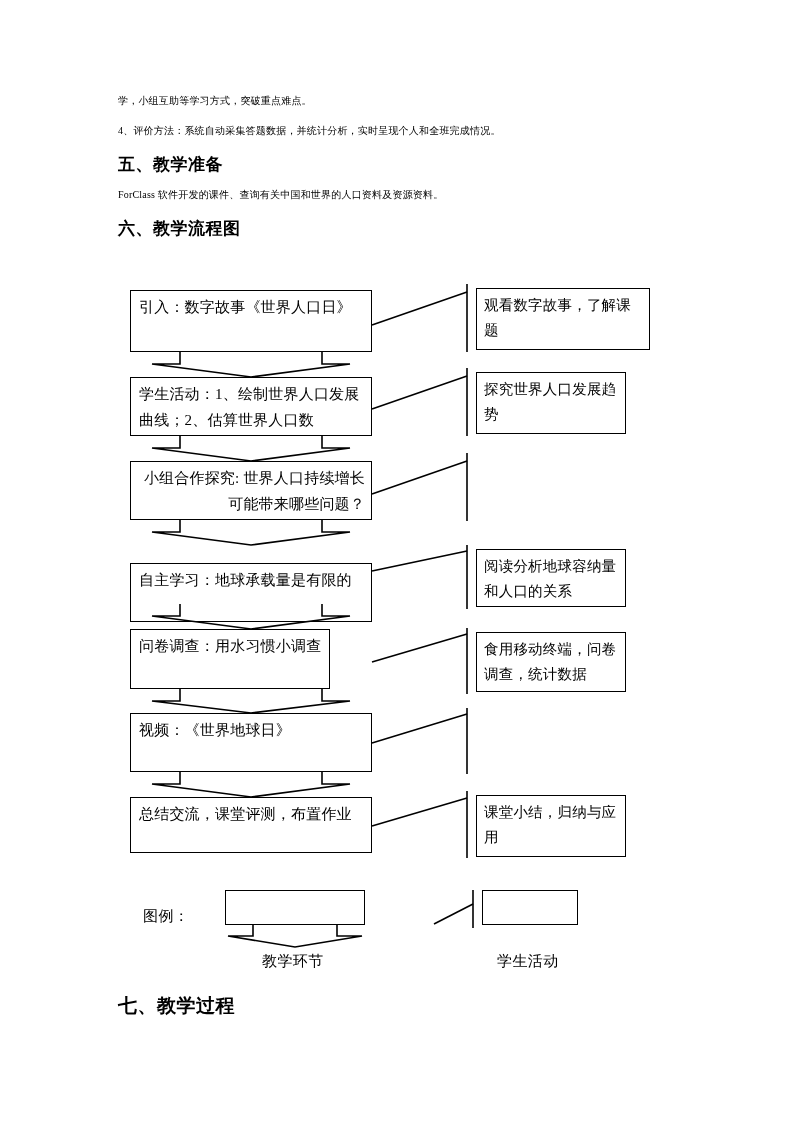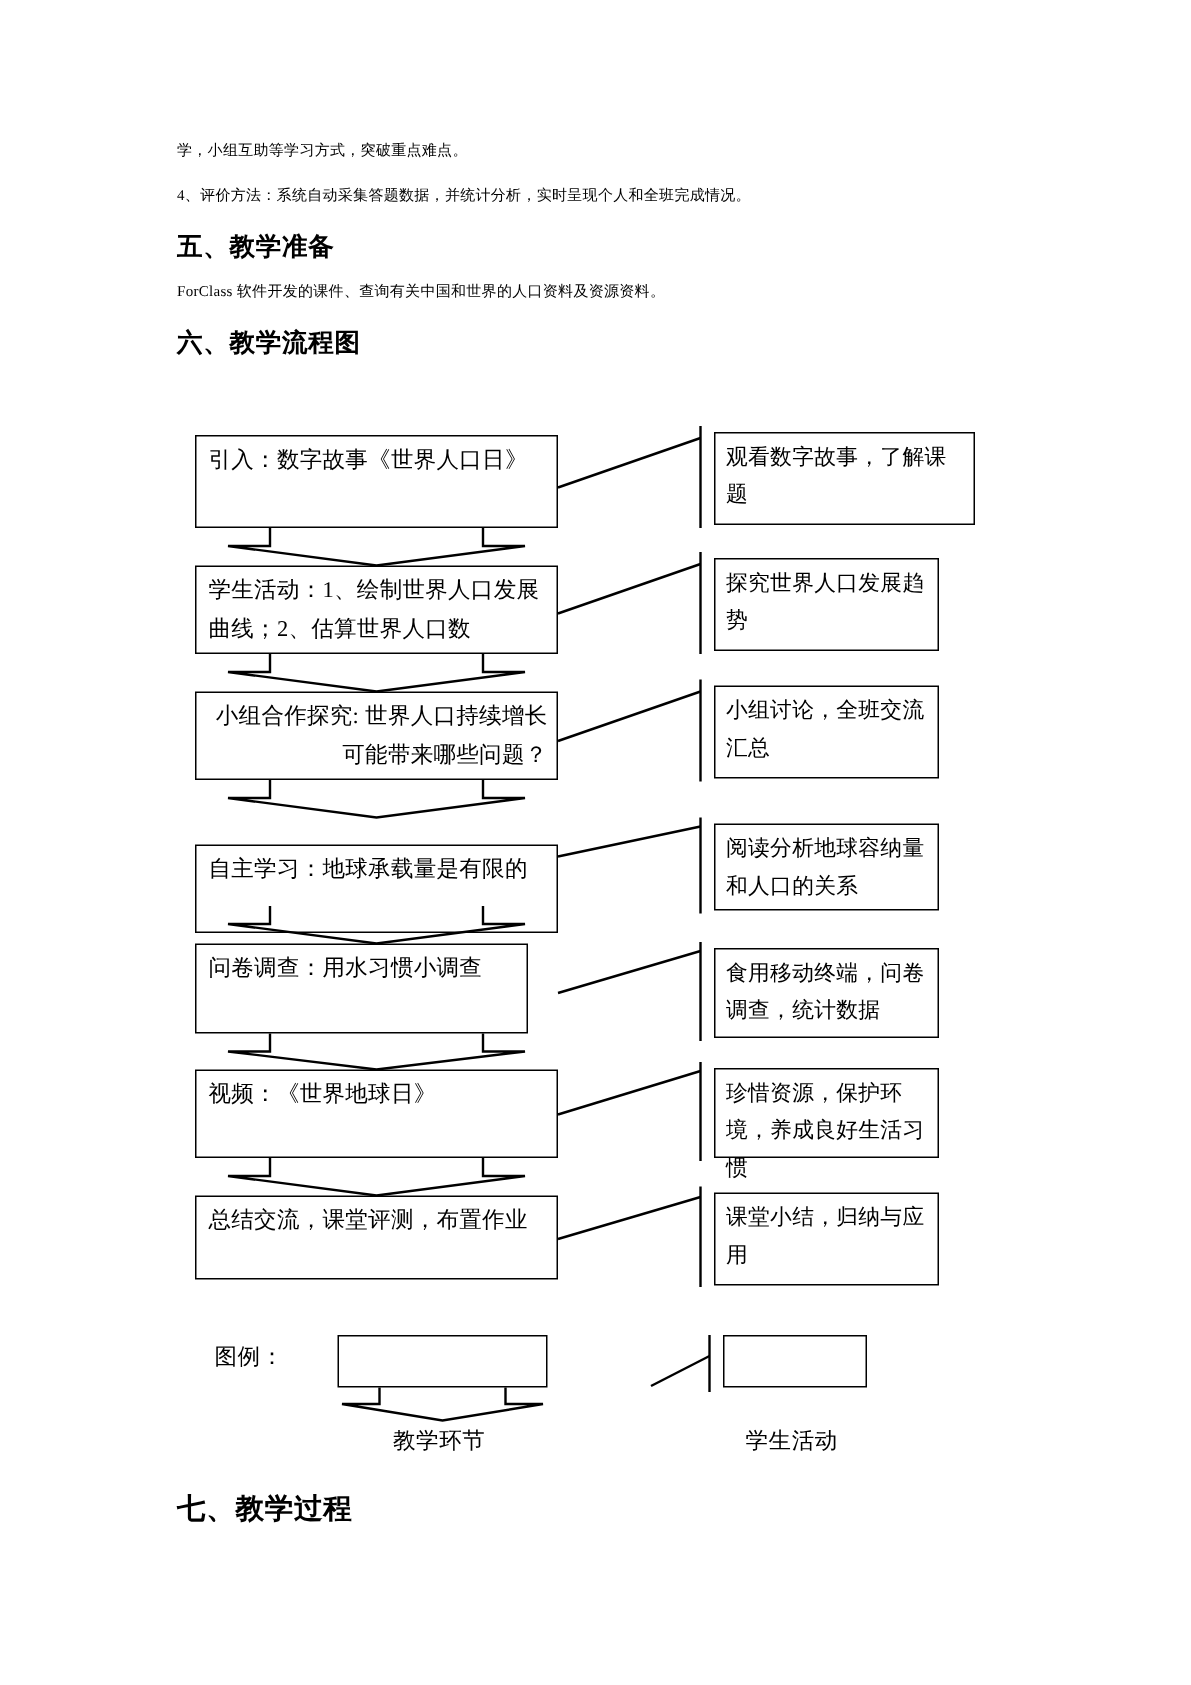--- a/index.html
+++ b/index.html
@@ -79,20 +79,21 @@
   .legend-label {
     position: absolute;
     font-size: 15px;
     line-height: 22px;
     letter-spacing: 0.4px;
   }
   .legend-title {
     position: absolute;
     font-size: 15px;
     letter-spacing: 0.4px;
+    margin-top: 12px;
   }
 
   .tail-heading {
     position: absolute;
     left: 118px;
     top: 993px;
     font-size: 19px;
     font-weight: bold;
     letter-spacing: 0.5px;
   }
@@ -160,48 +161,42 @@
   </div>
   <div class="fbox lbox" style="left:130px; top:377px; width:242px; height:59px;">
     <span class="txt">学生活动：1、绘制世界人口发展曲线；2、估算世界人口数</span>
   </div>
   <div class="fbox lbox" style="left:130px; top:461px; width:242px; height:59px;text-align:right;">
     <span class="txt">小组合作探究: 世界人口持续增长可能带来哪些问题？</span>
   </div>
   <div class="fbox lbox" style="left:130px; top:563px; width:242px; height:59px;">
     <span class="txt">自主学习：地球承载量是有限的</span>
   </div>
-  <div class="fbox lbox" style="left:130px; top:629px; width:222px; height:60px;">
+  <div class="fbox lbox" style="left:130px; top:629px; width:200px; height:60px;">
     <span class="txt">问卷调查：用水习惯小调查</span>
   </div>
   <div class="fbox lbox" style="left:130px; top:713px; width:242px; height:59px;">
     <span class="txt">视频：《世界地球日》</span>
   </div>
   <div class="fbox lbox" style="left:130px; top:797px; width:242px; height:56px;">
     <span class="txt">总结交流，课堂评测，布置作业</span>
   </div>
 
   <div class="fbox rbox" style="left:476px; top:288px; width:174px; height:62px;">
     <span class="txt">观看数字故事，了解课题</span>
   </div>
   <div class="fbox rbox" style="left:476px; top:372px; width:150px; height:62px;">
     <span class="txt">探究世界人口发展趋势</span>
   </div>
-  <div class="fbox rbox" style="left:476px; top:457px; width:150px; height:62px;">
-    <span class="txt">小组讨论，全班交流汇总</span>
-  </div>
   <div class="fbox rbox" style="left:476px; top:549px; width:150px; height:58px;">
     <span class="txt">阅读分析地球容纳量和人口的关系</span>
   </div>
   <div class="fbox rbox" style="left:476px; top:632px; width:150px; height:60px;">
     <span class="txt">食用移动终端，问卷调查，统计数据</span>
   </div>
-  <div class="fbox rbox" style="left:476px; top:712px; width:150px; height:60px;">
-    <span class="txt">珍惜资源，保护环境，养成良好生活习惯</span>
-  </div>
   <div class="fbox rbox" style="left:476px; top:795px; width:150px; height:62px;">
     <span class="txt">课堂小结，归纳与应用</span>
   </div>
 
   <span class="legend-title" style="left:143px; top:895px;">图例：</span>
 
   <div class="fbox" style="left:225px; top:890px; width:140px; height:35px;"></div>
 
   <div class="fbox" style="left:482px; top:890px; width:96px; height:35px;"></div>
 

